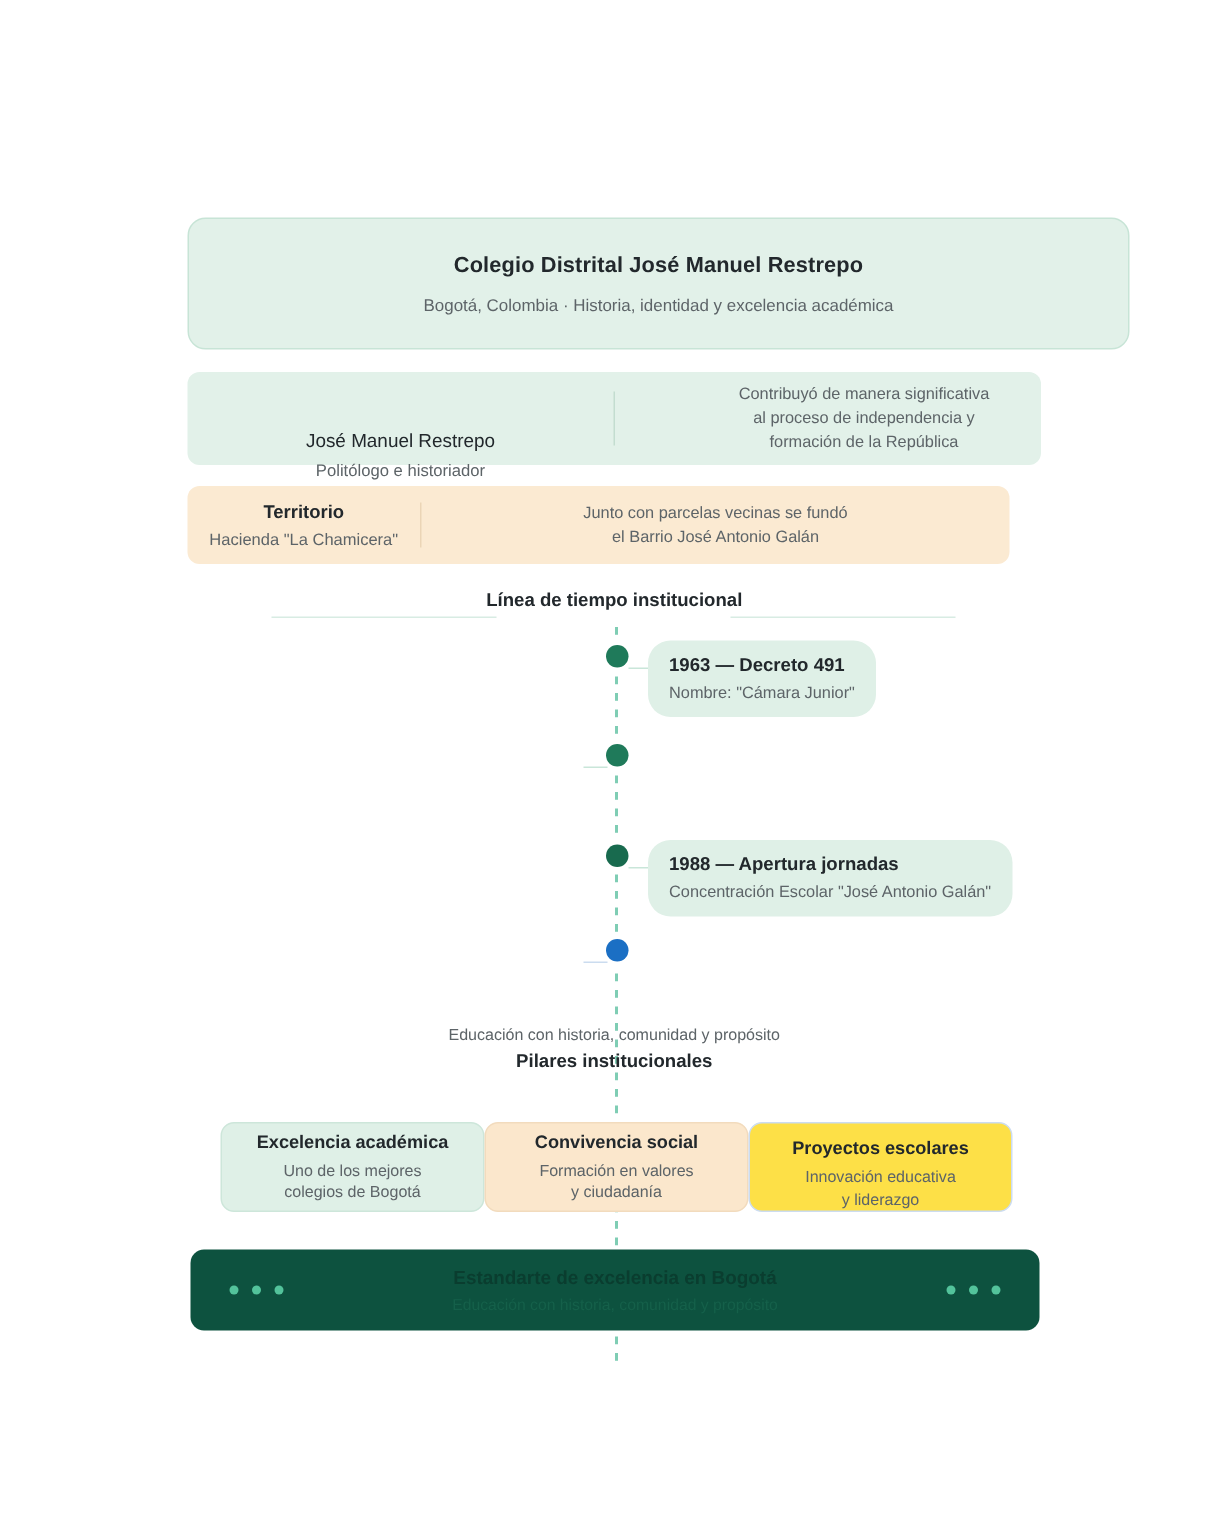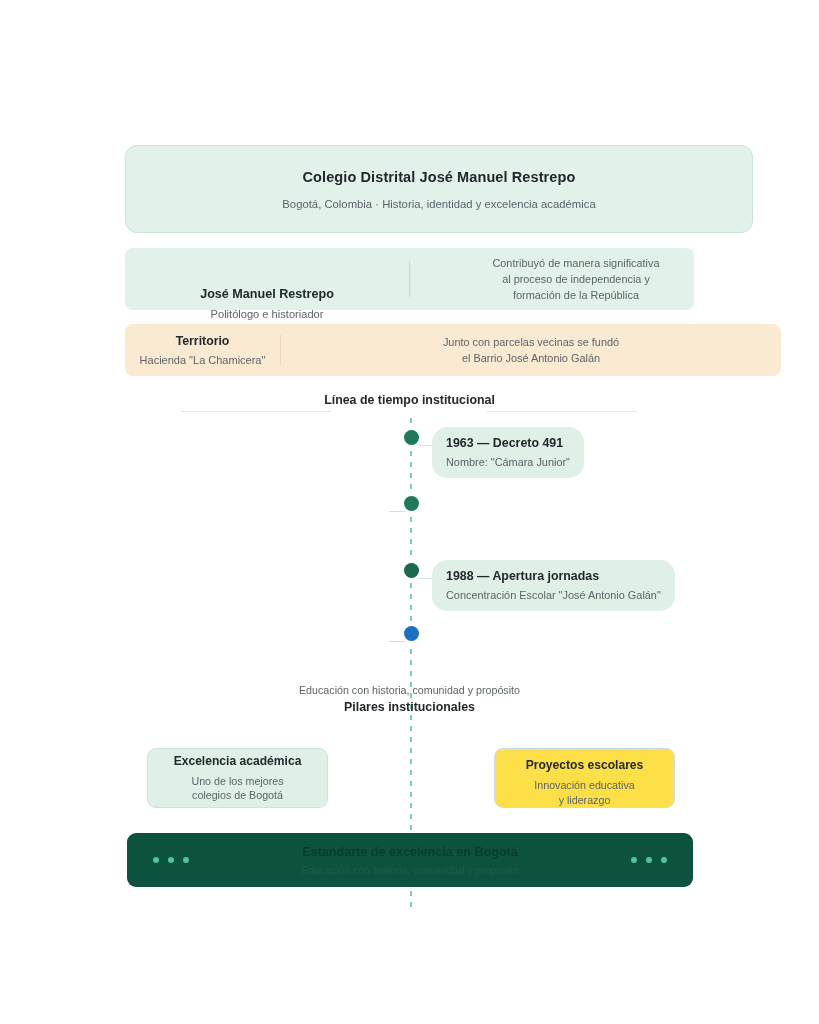--- a/index.html
+++ b/index.html
@@ -94,40 +94,40 @@
     left: 125px;
     top: 248px;
     width: 569px;
     height: 62px;
     background: #e2f1e9;
     border-radius: 8px;
   }
   .person .split-div { background: #c3ddd0; }
   .person-name {
     font-size: 12.6px;
-    font-weight: bold;
+    font-weight: normal;
     color: #22282c;
     margin-top: 48px;
   }
   .person-role {
     margin-top: 7px;
     font-size: 11.1px;
     color: #5d6468;
   }
   .person-desc {
     font-size: 10.9px;
     color: #5d6468;
     line-height: 16px;
     margin-left: 48px;
   }
 
   .territory {
     left: 125px;
     top: 324px;
-    width: 656px;
+    width: 548px;
     height: 52px;
     background: #fbead2;
     border-radius: 8px;
   }
   .territory .split-left { flex: 0 0 155px; }
   .territory .split-div { background: #ebd5b6; }
   .territory-name {
     font-size: 12.3px;
     font-weight: bold;
     color: #22282c;
@@ -384,20 +384,27 @@
   </div>
 
   <div class="pillars">
     <div class="pillar p1">
       <div class="pillar-title">Excelencia académica</div>
       <div class="pillar-sub">
         <span>Uno de los mejores</span><br>
         <span>colegios de Bogotá</span>
       </div>
     </div>
+    <div class="pillar p2">
+      <div class="pillar-title">Convivencia social</div>
+      <div class="pillar-sub">
+        <span>Formación en valores</span><br>
+        <span>y ciudadanía</span>
+      </div>
+    </div>
     <div class="pillar p3">
       <div class="pillar-title">Proyectos escolares</div>
       <div class="pillar-sub">
         <span>Innovación educativa</span><br>
         <span>y liderazgo</span>
       </div>
     </div>
   </div>
 
   <div class="footer">

